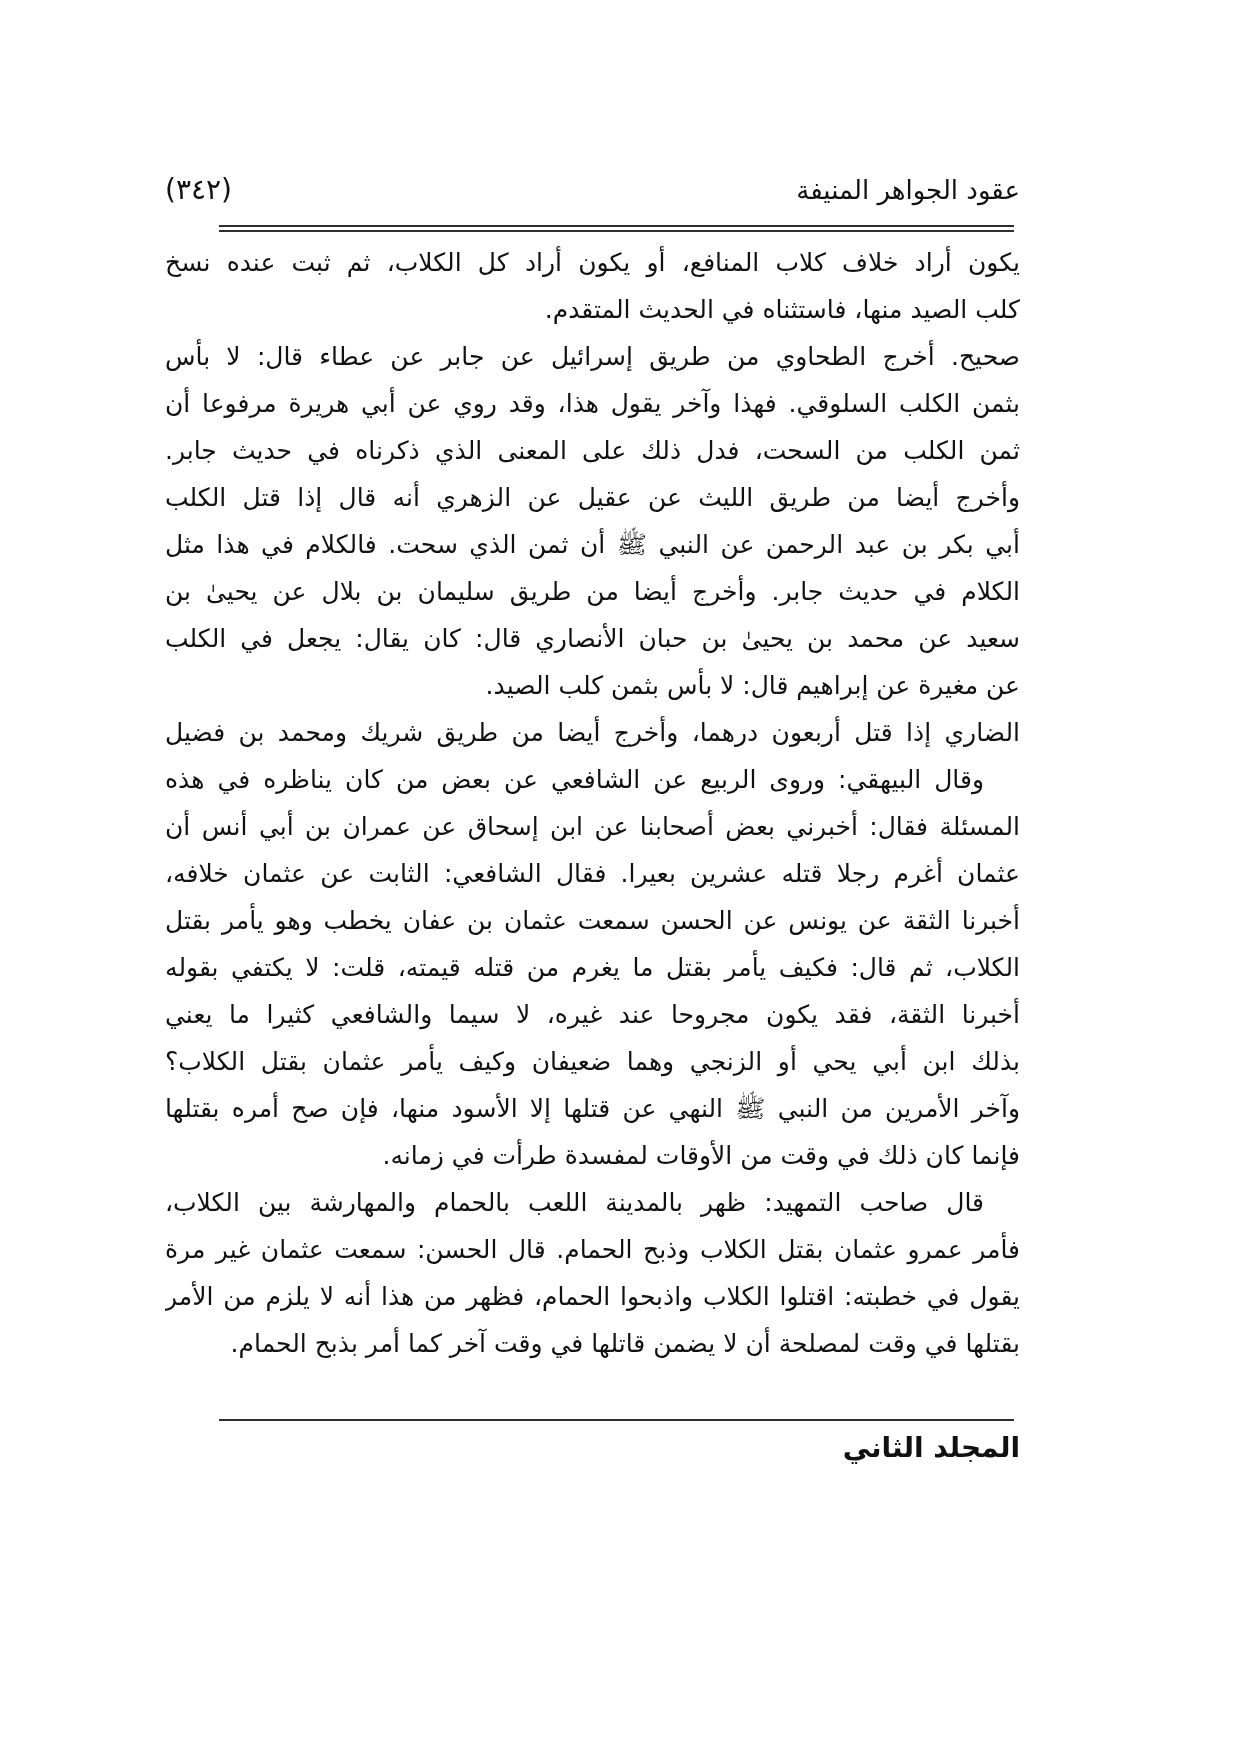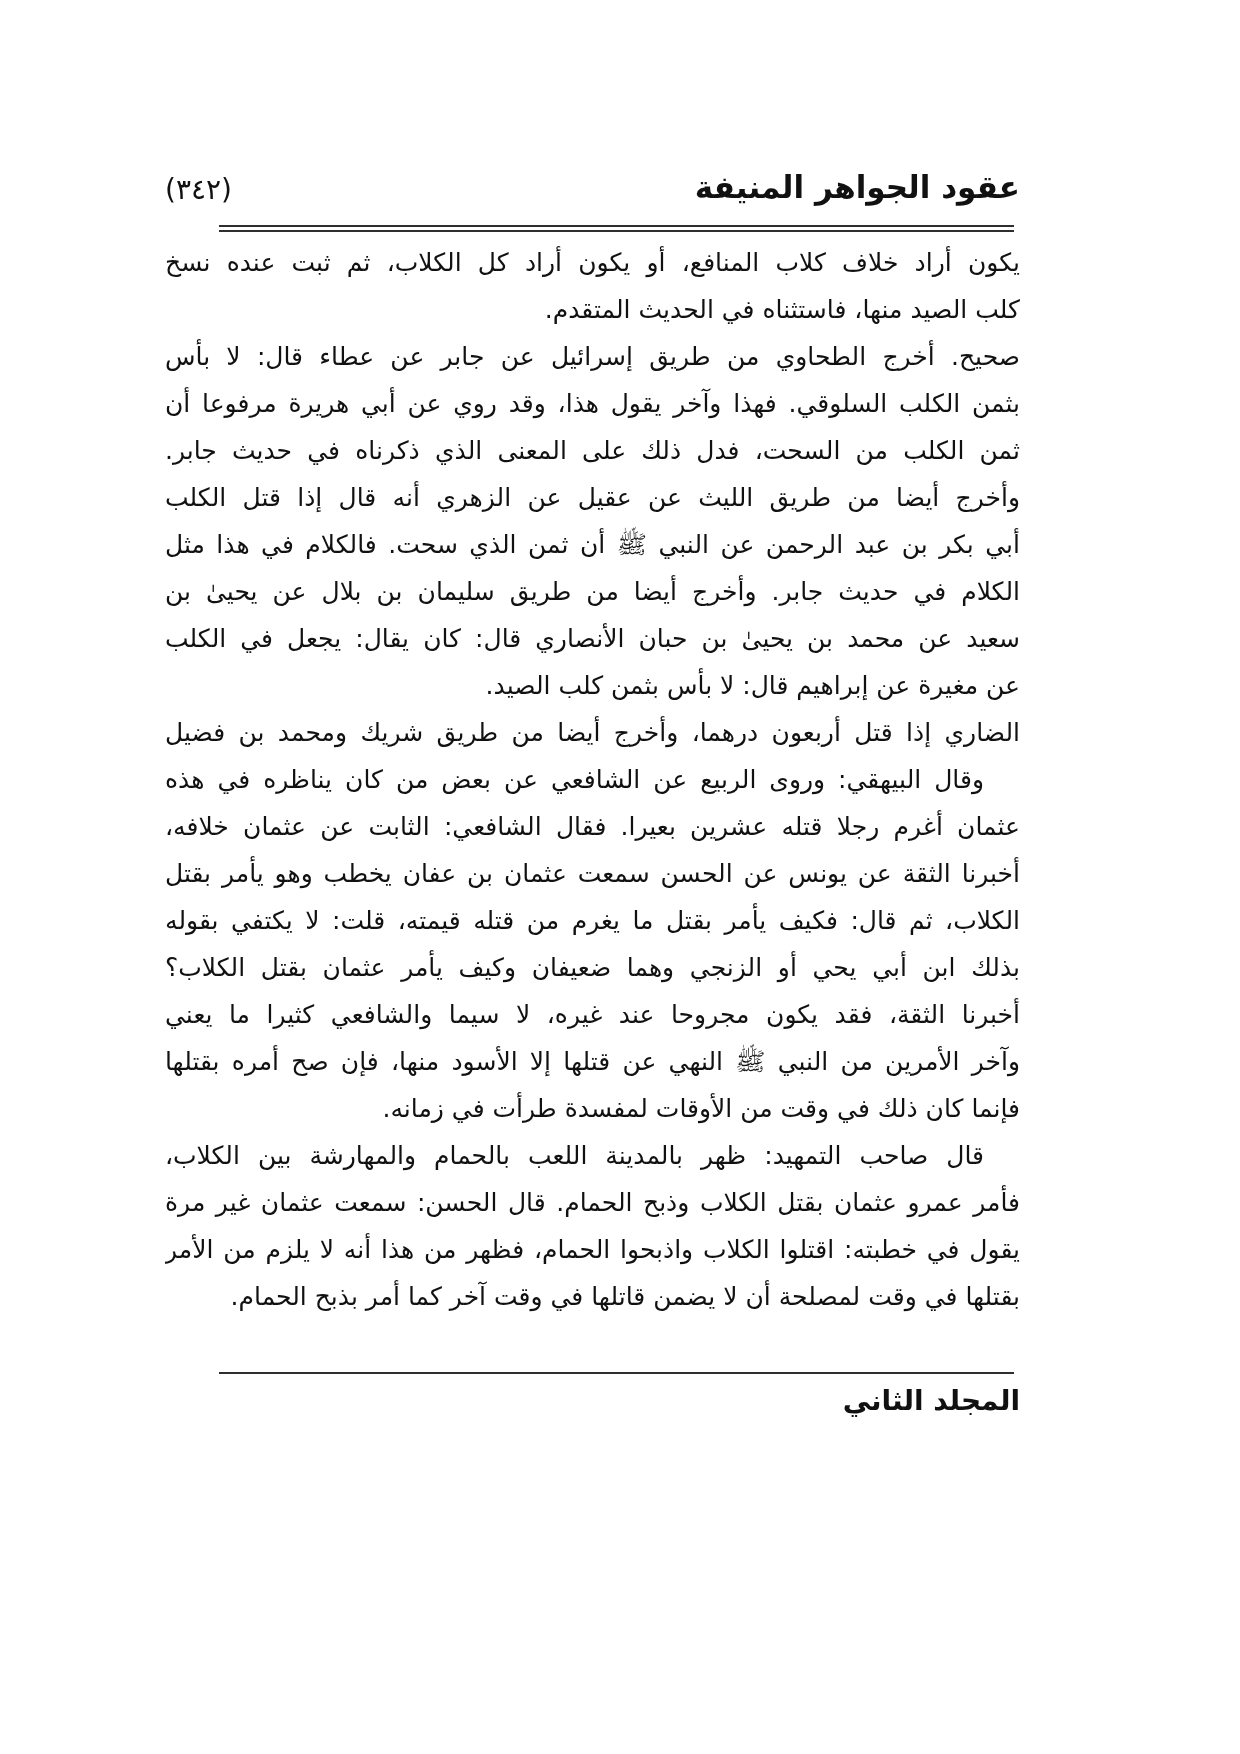--- a/index.html
+++ b/index.html
@@ -24,22 +24,22 @@
     right: 220px;
     left: 165px;
   }
   .header-row {
     display: flex;
     justify-content: space-between;
     align-items: flex-end;
     height: 56px;
   }
   .page-title {
-    font-size: 31px;
-    font-weight: 700;
+    font-size: 26px;
+    font-weight: 400;
     letter-spacing: 0px;
     line-height: 1.2;
   }
   .page-number {
     font-size: 28px;
     font-weight: 400;
     direction: ltr;
   }
   .rule-double {
     margin-top: 19px;
@@ -100,25 +100,26 @@
         <div class="line">صحيح. أخرج الطحاوي من طريق إسرائيل عن جابر عن عطاء قال: لا بأس</div>
         <div class="line">بثمن الكلب السلوقي. فهذا وآخر يقول هذا، وقد روي عن أبي هريرة مرفوعا أن</div>
         <div class="line">ثمن الكلب من السحت، فدل ذلك على المعنى الذي ذكرناه في حديث جابر.</div>
         <div class="line">وأخرج أيضا من طريق الليث عن عقيل عن الزهري أنه قال إذا قتل الكلب</div>
         <div class="line">أبي بكر بن عبد الرحمن عن النبي ﷺ أن ثمن الذي سحت. فالكلام في هذا مثل</div>
         <div class="line">الكلام في حديث جابر. وأخرج أيضا من طريق سليمان بن بلال عن يحيىٰ بن</div>
         <div class="line">سعيد عن محمد بن يحيىٰ بن حبان الأنصاري قال: كان يقال: يجعل في الكلب</div>
         <div class="line last">عن مغيرة عن إبراهيم قال: لا بأس بثمن كلب الصيد.</div>
         <div class="line">الضاري إذا قتل أربعون درهما، وأخرج أيضا من طريق شريك ومحمد بن فضيل</div>
         <div class="line indent">وقال البيهقي: وروى الربيع عن الشافعي عن بعض من كان يناظره في هذه</div>
+        <div class="line">المسئلة فقال: أخبرني بعض أصحابنا عن ابن إسحاق عن عمران بن أبي أنس أن</div>
         <div class="line">عثمان أغرم رجلا قتله عشرين بعيرا. فقال الشافعي: الثابت عن عثمان خلافه،</div>
         <div class="line">أخبرنا الثقة عن يونس عن الحسن سمعت عثمان بن عفان يخطب وهو يأمر بقتل</div>
         <div class="line">الكلاب، ثم قال: فكيف يأمر بقتل ما يغرم من قتله قيمته، قلت: لا يكتفي بقوله</div>
+        <div class="line">أخبرنا الثقة، فقد يكون مجروحا عند غيره، لا سيما والشافعي كثيرا ما يعني</div>
         <div class="line">بذلك ابن أبي يحي أو الزنجي وهما ضعيفان وكيف يأمر عثمان بقتل الكلاب؟</div>
-        <div class="line">أخبرنا الثقة، فقد يكون مجروحا عند غيره، لا سيما والشافعي كثيرا ما يعني</div>
         <div class="line">وآخر الأمرين من النبي ﷺ النهي عن قتلها إلا الأسود منها، فإن صح أمره بقتلها</div>
         <div class="line last">فإنما كان ذلك في وقت من الأوقات لمفسدة طرأت في زمانه.</div>
         <div class="line indent">قال صاحب التمهيد: ظهر بالمدينة اللعب بالحمام والمهارشة بين الكلاب،</div>
         <div class="line">فأمر عمرو عثمان بقتل الكلاب وذبح الحمام. قال الحسن: سمعت عثمان غير مرة</div>
         <div class="line">يقول في خطبته: اقتلوا الكلاب واذبحوا الحمام، فظهر من هذا أنه لا يلزم من الأمر</div>
         <div class="line last">بقتلها في وقت لمصلحة أن لا يضمن قاتلها في وقت آخر كما أمر بذبح الحمام.</div>
       </div>
 
     <div class="rule-single"></div>
 

